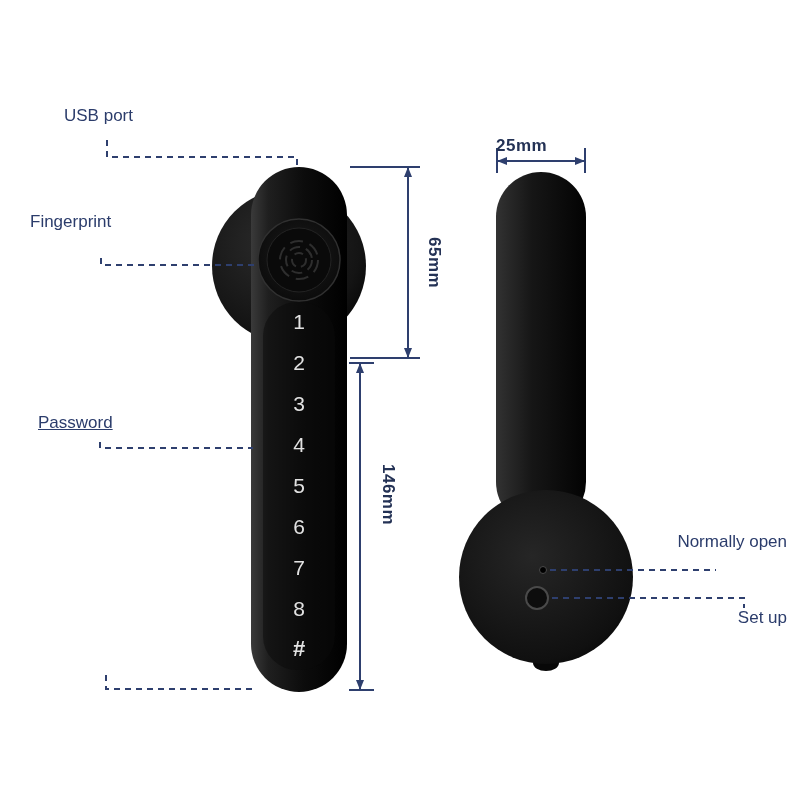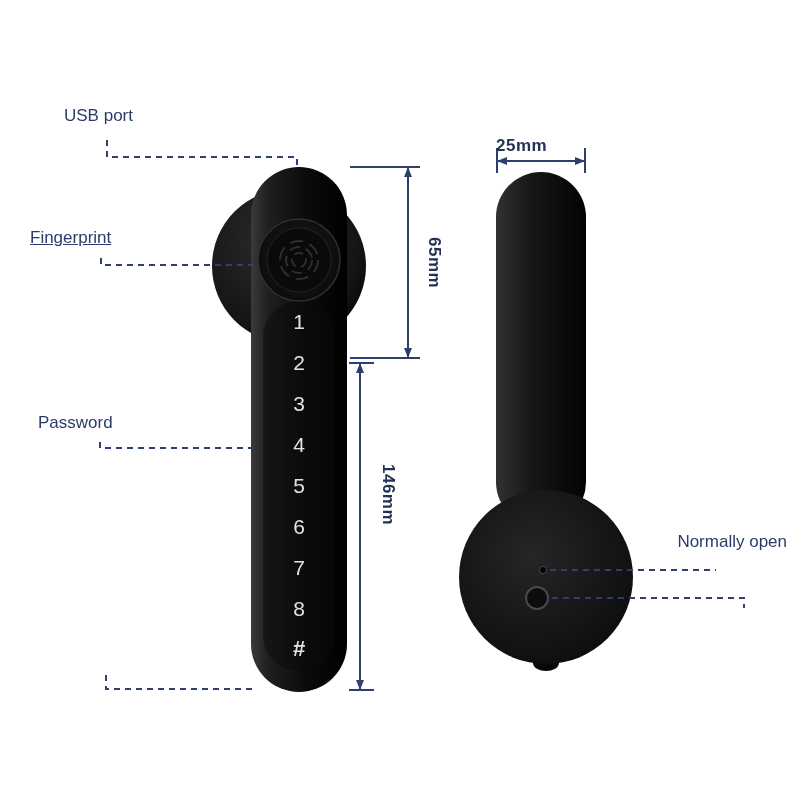--- a/index.html
+++ b/index.html
@@ -93,23 +93,24 @@
       <polyline points="107,140 107,157 297,157 297,166"></polyline>
       <polyline points="101,258 101,265 257,265"></polyline>
       <polyline points="100,442 100,448 253,448"></polyline>
       <polyline points="106,675 106,689 252,689"></polyline>
       <polyline points="550,570 716,570"></polyline>
       <polyline points="552,598 744,598 744,608"></polyline>
     </g>
   </svg>
 
   <div class="label" style="left:64px;top:106px;">USB port</div>
-  <div class="label" style="left:30px;top:228px;text-decoration:underline;">Fingerprint</div>
-  <div class="label" style="left:38px;top:413px;">Password</div>
+  <div class="label" style="left:30px;top:212px;">Fingerprint</div>
+  <div class="label" style="left:38px;top:413px;text-decoration:underline;">Password</div>
   <div class="label right" style="left:645px;top:532px;width:142px;">Normally open</div>
+  <div class="label right" style="left:645px;top:608px;width:142px;">Set up</div>
 
   <div class="dim center" style="left:496px;top:136px;width:90px;">25mm</div>
   <div class="dim vert" style="left:444px;top:237px;">65mm</div>
   <div class="dim vert" style="left:398px;top:464px;">146mm</div>
 
   <div class="key" style="top:309px;">1</div>
   <div class="key" style="top:350px;">2</div>
   <div class="key" style="top:391px;">3</div>
   <div class="key" style="top:432px;">4</div>
   <div class="key" style="top:473px;">5</div>

